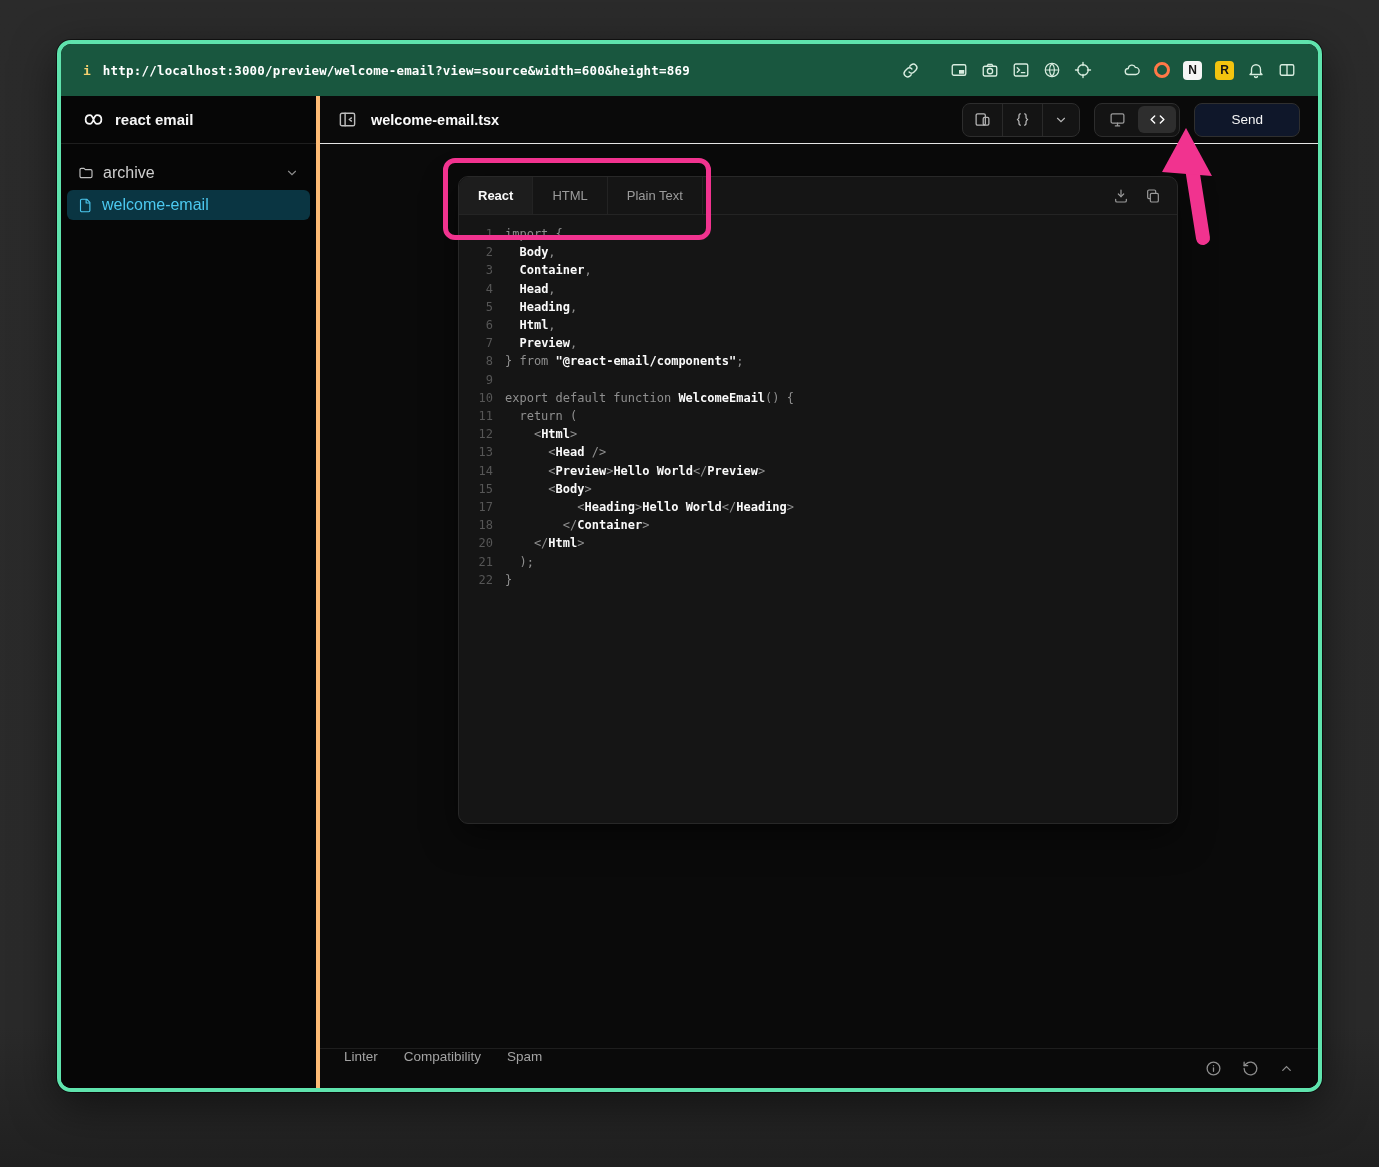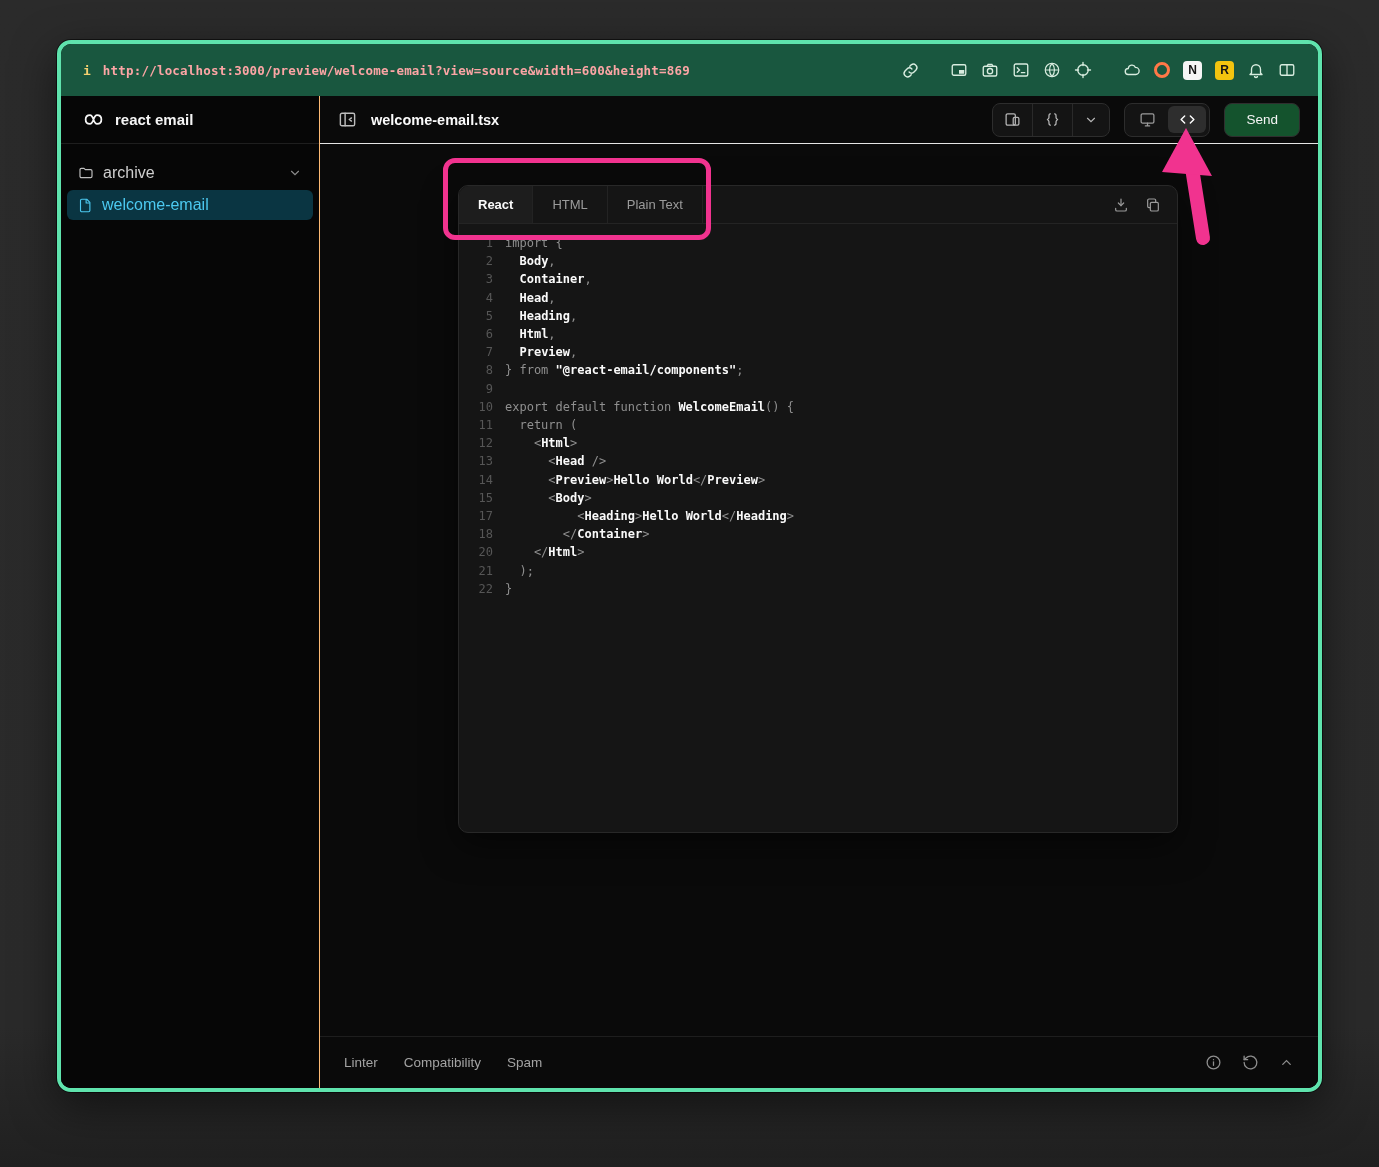--- a/index.html
+++ b/index.html
@@ -18,71 +18,71 @@
   }
   .window{
     position:absolute;left:57px;top:40px;width:1265px;height:1052px;
     border:4px solid var(--accent);border-radius:14px;overflow:hidden;
     background:#090909;display:flex;flex-direction:column;
     box-shadow:0 0 0 1px rgba(0,0,0,.55), 0 14px 44px rgba(0,0,0,.5);
   }
   
   .urlbar{height:52px;background:var(--urlbar);display:flex;align-items:center;padding:0 22px;flex:0 0 auto}
   .url-info{color:#f3cf6f;font-family:"DejaVu Sans Mono",monospace;font-size:13px;font-weight:bold;margin-right:12px}
-  .url-text{color:#fca5a5;font-family:"DejaVu Sans Mono",monospace;font-size:12.5px;letter-spacing:.2px;font-weight:bold}
+  .url-text{color:#ffffff;font-family:"DejaVu Sans Mono",monospace;font-size:12.5px;letter-spacing:.2px;font-weight:bold}
   .spacer{flex:1}
   .urlbar-icons{display:flex;align-items:center;gap:13px;color:#d8ecdf}
   .icon{display:inline-flex;align-items:center;justify-content:center;flex:0 0 auto}
   .icon svg{display:block}
   .gap-l{margin-left:18px}
   .gap-r{margin-right:18px}
   .badge{width:19px;height:19px;border-radius:4px;display:flex;align-items:center;justify-content:center;font-size:12px;font-weight:bold;font-family:"Liberation Sans",sans-serif}
   .badge.notion{background:#f5f5f5;color:#141414}
   .badge.rr{background:#f2c40f;color:#141414}
   .ring{width:16px;height:16px;border-radius:50%;border:3.5px solid #ff7847}
   
   .app{flex:1;display:flex;min-height:0;background:#0a0a0a}
-  .sidebar{width:259px;flex:0 0 auto;border-right:1px solid #fdba74;display:flex;flex-direction:column;background:#060606}
+  .sidebar{width:259px;flex:0 0 auto;border-right:4px solid #fdba74;display:flex;flex-direction:column;background:#060606}
   .side-header{height:48px;display:flex;align-items:center;gap:11px;padding:0 22px;border-bottom:1px solid #1e1e1e;flex:0 0 auto}
   .logo-text{font-size:15px;font-weight:600;color:#f5f5f5}
   .side-body{padding:14px 6px 0 6px;display:flex;flex-direction:column;gap:2px}
   .side-row{height:30px;display:flex;align-items:center;gap:9px;padding:0 11px;border-radius:6px;color:#cfcfcf;font-size:16px;cursor:default}
   .side-row .chev{margin-left:auto;color:#8b8b8b}
   .side-row.selected{background:var(--selbg);color:var(--sel)}
   .main{flex:1;display:flex;flex-direction:column;min-width:0;background:#0a0a0a}
   .main-header{height:48px;display:flex;align-items:center;padding:0 18px;border-bottom:1px solid #e5e5e5;gap:14px;flex:0 0 auto}
   .doc-title{color:#fafafa;font-size:14.5px;font-weight:600}
   .hdr-right{margin-left:auto;display:flex;align-items:center;gap:14px}
   .seg-group{display:flex;align-items:stretch;background:#141414;border:1px solid #2d2d2d;border-radius:8px;height:34px;overflow:hidden}
   .seg{padding:0 11px;display:flex;align-items:center;color:#b5b5b5}
   .seg + .seg{border-left:1px solid #2a2a2a}
   .mode-group{display:flex;align-items:center;background:#141414;border:1px solid #2d2d2d;border-radius:8px;height:34px;padding:0 3px;gap:2px}
   .mode-btn{width:38px;height:27px;border-radius:6px;display:flex;align-items:center;justify-content:center;color:#9a9a9a}
   .mode-btn.active{background:#2e2e2e;color:#ffffff}
-  .send-btn{height:34px;padding:0 21px;background:#14532d;border:1px solid #2f2f2f;border-radius:8px;color:#f5f5f5;font-size:13.5px;display:flex;align-items:center}
+  .send-btn{height:34px;padding:0 36px;background:#0f172a;border:1px solid #2f2f2f;border-radius:8px;color:#f5f5f5;font-size:13.5px;display:flex;align-items:center}
   .content{flex:1;position:relative;min-height:0}
   
   .code-panel{
-    position:absolute;left:138px;top:41px;width:720px;height:648px;
+    position:absolute;left:138px;top:32px;width:720px;height:648px;
     background:#151515;border:1px solid #282828;border-radius:10px;
     display:flex;flex-direction:column;box-shadow:0 12px 34px rgba(0,0,0,.5);
   }
   .panel-tabs{height:38px;display:flex;align-items:stretch;border-bottom:1px solid #242424;flex:0 0 auto}
   .tabs-slot{display:flex;align-items:stretch}
   .ptab{display:flex;align-items:center;padding:0 19px;font-size:13px;color:#9b9b9b;border-right:1px solid #232323}
   .ptab.active{color:#fafafa;font-weight:600;background:#1d1d1d;border-top-left-radius:10px}
   .panel-actions{margin-left:auto;display:flex;align-items:center;gap:16px;padding-right:16px;color:#9b9b9b}
   .code-area{flex:1;overflow:hidden;padding:10px 0;font-family:"DejaVu Sans Mono",monospace;font-size:12px;line-height:18.2px}
   .code-line{display:flex;padding-left:12px}
   .ln{width:22px;text-align:right;color:#565656;flex:0 0 auto}
   .code-text{margin-left:12px;white-space:pre}
   .tok-d{color:#8f8f8f}
   .tok-b{color:#fafafa;font-weight:bold}
   
-  .footer{height:52px;border-top:1px solid #1e1e1e;display:flex;align-items:center;padding:0 24px;gap:26px;flex:0 0 auto}
+  .footer{height:40px;border-top:1px solid #1e1e1e;display:flex;padding:0 24px;gap:26px;flex:0 0 auto}
   .ftab{color:#a3a3a3;font-size:13.5px}
   .footer-icons{margin-left:auto;display:flex;align-items:center;gap:20px;color:#8f8f8f}
   
   .annotation{position:absolute;inset:0;pointer-events:none;z-index:50}
   .hl-box{position:absolute;left:443px;top:158px;width:268px;height:82px;border:5px solid var(--annot);border-radius:12px}
   .arrow-svg{position:absolute;inset:0;color:var(--annot)}
 </style>
 </head>
 <body>
 

